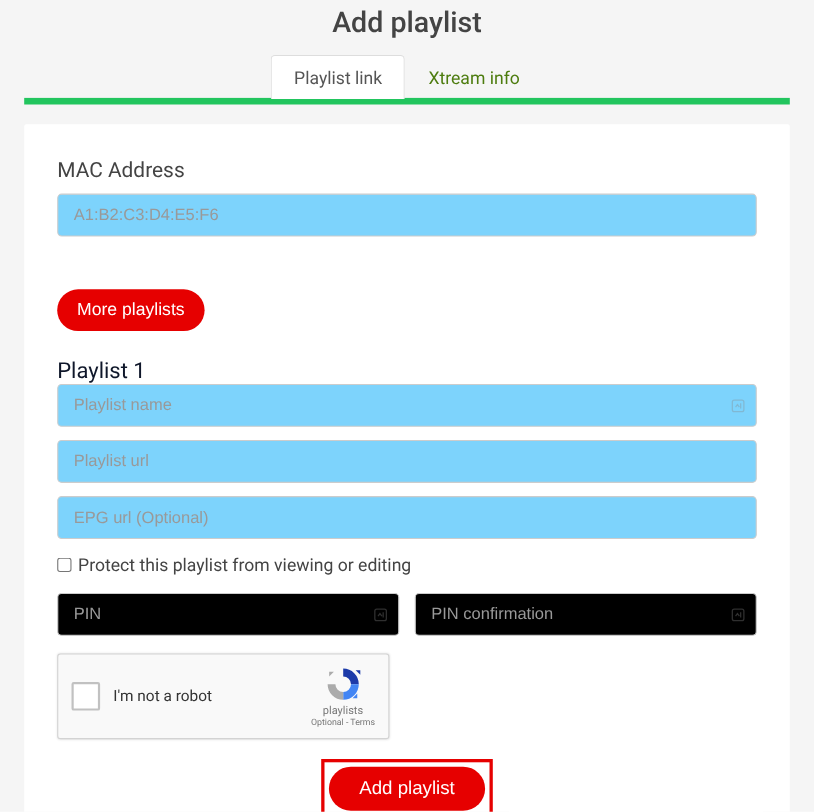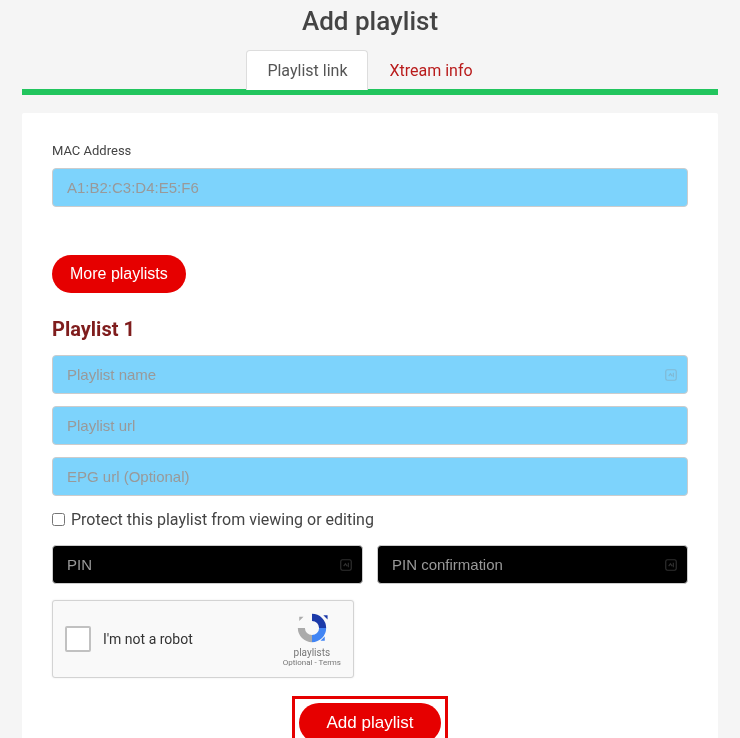--- a/index.html
+++ b/index.html
@@ -22,40 +22,40 @@
     .tabs {
       display: flex;
       justify-content: center;
       border-bottom: 6px solid #22c55e;
       margin: 0 22px;
     }
     .tab {
       padding: 10px 20px;
       font-size: 16px;
       cursor: pointer;
-      color: #b91c1c;
+      color: #4d7c0f;
       background: transparent;
       border: 1px solid transparent;
       border-bottom: none;
       border-radius: 4px 4px 0 0;
       margin-bottom: -1px;
     }
     .tab.active {
       color: #555;
       background: #fff;
       border-color: #ddd #ddd #fff #ddd;
     }
     .panel {
       background: #fff;
       margin: 18px 22px 0 22px;
       padding: 30px 30px 20px 30px;
       border-radius: 2px;
     }
     .label {
-      font-size: 13px;
+      font-size: 19px;
       color: #444;
       margin-bottom: 10px;
     }
     .input {
       width: 100%;
       padding: 10px 14px;
       font-size: 15px;
       border: 1px solid #ccc;
       border-radius: 4px;
       color: #555;
@@ -72,24 +72,23 @@
       background: #e60000;
       color: #ffffff;
       border: none;
       padding: 10px 18px;
       font-size: 16px;
       border-radius: 22px;
       cursor: pointer;
     }
     .section-title {
       font-size: 20px;
-      font-weight: 700;
-      color: #7f1d1d;
+      font-weight: 400;
+      color: #0f172a;
       margin-top: 24px;
-      margin-bottom: 14px;
     }
     .checkbox-row {
       display: flex;
       align-items: center;
       gap: 6px;
       margin-top: 14px;
       margin-bottom: 16px;
     }
     .checkbox-row label {
       font-size: 16px;

